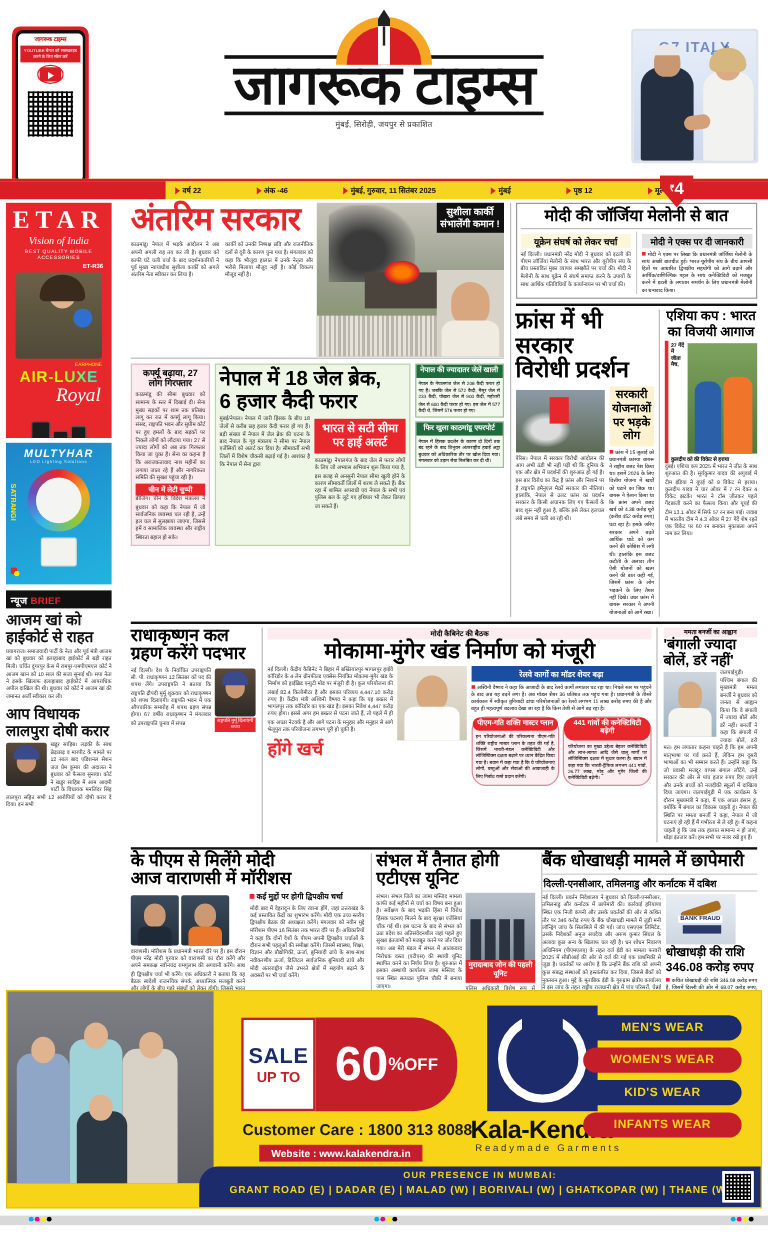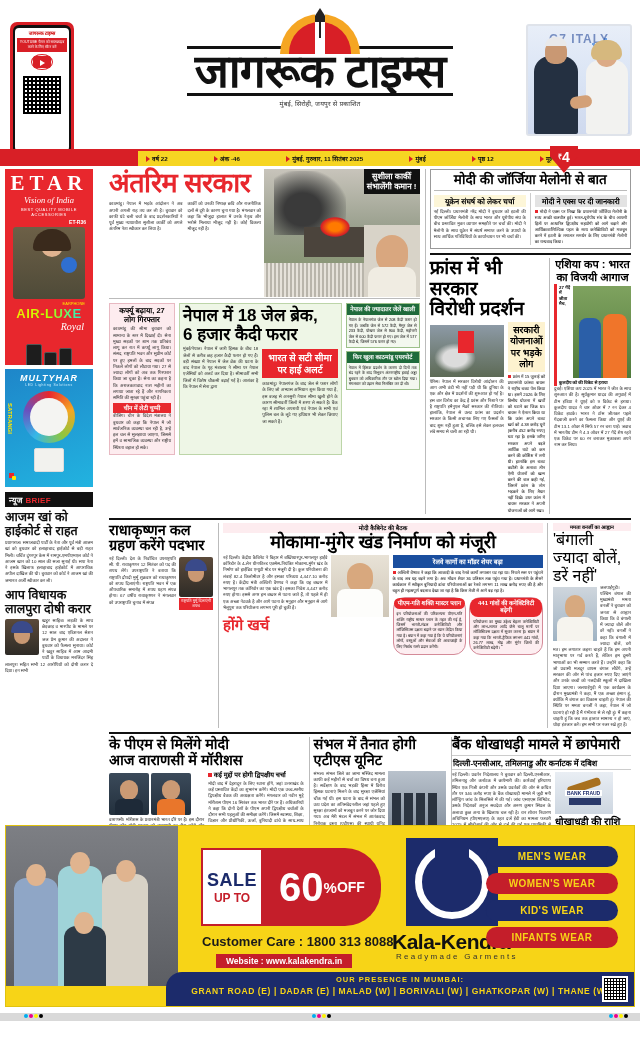--- a/index.html
+++ b/index.html
@@ -100,21 +100,21 @@
   .ad-etar .tag{font-family:"Liberation Serif",serif;font-style:italic;font-size:8.5px;margin-top:1px;}
   .ad-etar .sub{font-size:4px;letter-spacing:.6px;margin-top:2px;}
   .ad-etar .model{font-size:5px;font-weight:bold;text-align:right;margin:2px 3px 0;}
   .ad-etar .girl{height:72px;margin:2px 4px;background:linear-gradient(180deg,#6d6047 0%,#4e4a38 100%);border-radius:3px;position:relative;}
   .ad-etar .girl:before{content:"";position:absolute;left:28px;top:6px;width:22px;height:24px;background:#e0b390;border-radius:11px;}
   .ad-etar .girl:after{content:"";position:absolute;left:20px;top:2px;width:38px;height:22px;background:#3a2a1c;border-radius:19px 19px 4px 4px;}
   .ad-etar .bud{position:absolute;right:8px;top:30px;width:16px;height:16px;background:#2f6fd0;border-radius:50%;}
   .ad-etar .prodname{font-size:13px;font-weight:bold;letter-spacing:.5px;
     background:linear-gradient(90deg,#ffe600,#b7ff00,#00e5ff);-webkit-background-clip:text;background-clip:text;color:transparent;}
   .ad-etar .earphone{font-size:4px;color:#ffe600;text-align:right;margin-right:4px;}
-  .ad-etar .royal{font-family:"Liberation Serif",serif;font-style:italic;font-size:10px;text-align:right;margin-right:5px;}
+  .ad-etar .royal{font-family:"Liberation Serif",serif;font-style:italic;font-size:16px;text-align:right;margin-right:5px;}
   .ad-etar .boxes{height:40px;margin:2px 4px;display:flex;gap:2px;align-items:flex-end;justify-content:center;}
   .ad-etar .boxes i{display:block;background:#1d1d1d;border:1px solid #555;border-radius:2px;}
 
   .ad-multy{background:#2a9fd6;height:118px;margin-top:4px;padding:4px;position:relative;overflow:hidden;
     background:linear-gradient(160deg,#1e86c9,#22b3e0);}
   .ad-multy .mb{color:#fff;font-size:9px;font-weight:bold;letter-spacing:1px;text-align:center;font-style:italic;}
   .ad-multy .ms{color:#cfefff;font-size:3.4px;text-align:center;letter-spacing:.6px;}
   .ad-multy .ring{width:52px;height:52px;border-radius:50%;margin:4px auto 0;
     background:conic-gradient(#e8272d,#f5a623,#8ec63f,#35b7e8,#6a4fbd,#e8272d);
     display:flex;align-items:center;justify-content:center;}
@@ -176,21 +176,21 @@
   .fr-photo .s{position:absolute;left:4px;top:18px;width:42px;height:30px;background:radial-gradient(ellipse,#dcdcdc 40%,transparent 70%);}
   .yel-h{background:#fdf2cf;font-size:9.5px;font-weight:bold;text-align:center;padding:2px;line-height:1.2;}
 
   .asia-h{font-size:11px;font-weight:bold;text-align:center;line-height:1.15;}
   .cric-photo{width:58px;height:92px;background:linear-gradient(180deg,#7fa25f,#4f7a3b);float:right;margin:2px 0 2px 3px;position:relative;}
   .cric-photo .p1{position:absolute;left:6px;bottom:0;width:22px;height:60px;background:#2b5fa8;border-radius:8px 8px 0 0;}
   .cric-photo .p2{position:absolute;right:4px;bottom:0;width:24px;height:64px;background:#f0752a;border-radius:8px 8px 0 0;}
   .redlab{background:#fff;border-left:3px solid #e8272d;font-size:4.4px;font-weight:bold;padding:1px 2px;line-height:1.25;}
 
   .mamata-tag{background:#fdecef;font-size:5.2px;font-weight:bold;text-align:center;padding:1px;line-height:1.2;}
-  .mamata-h{font-size:16px;font-weight:normal;line-height:1.12;}
+  .mamata-h{font-size:12px;font-weight:bold;line-height:1.12;}
   .mamata-photo{width:44px;height:54px;float:left;margin:2px 3px 1px 0;background:linear-gradient(180deg,#cfd6dd,#9fb2c2);position:relative;}
   .mamata-photo:before{content:"";position:absolute;left:12px;top:8px;width:20px;height:24px;background:#d7a97f;border-radius:10px;}
   .mamata-photo:after{content:"";position:absolute;left:4px;top:30px;width:36px;height:24px;background:#f6f4ee;border-radius:8px 8px 0 0;}
 
   
   .band{display:flex;gap:5px;border-top:2px solid #111;margin-top:4px;padding-top:3px;}
   .mid-h{font-size:18px;font-weight:bold;line-height:1.06;text-align:center;}
   .cab-bar{background:#fdecef;font-size:6px;font-weight:bold;text-align:center;padding:1px;}
   .blue-bar{background:#1a4e9e;color:#fff;font-size:6.5px;font-weight:bold;text-align:center;padding:2px;}
   .pill{border:1px solid #d48a98;border-radius:12px;background:#fdeef1;padding:3px;}

